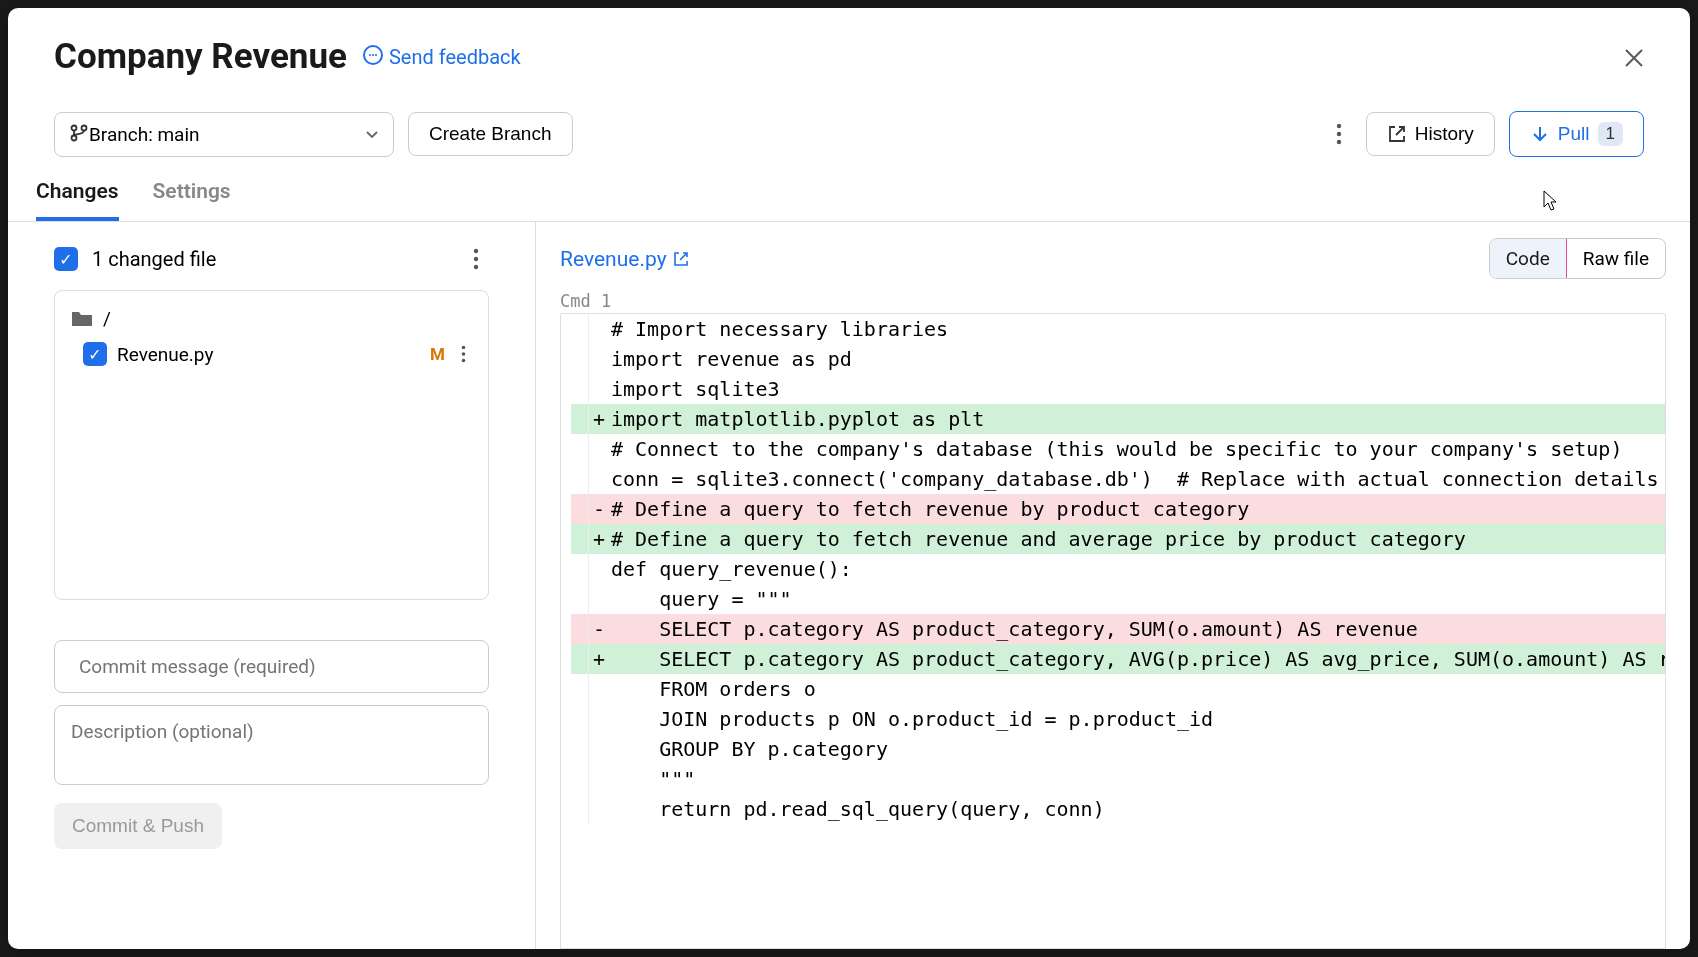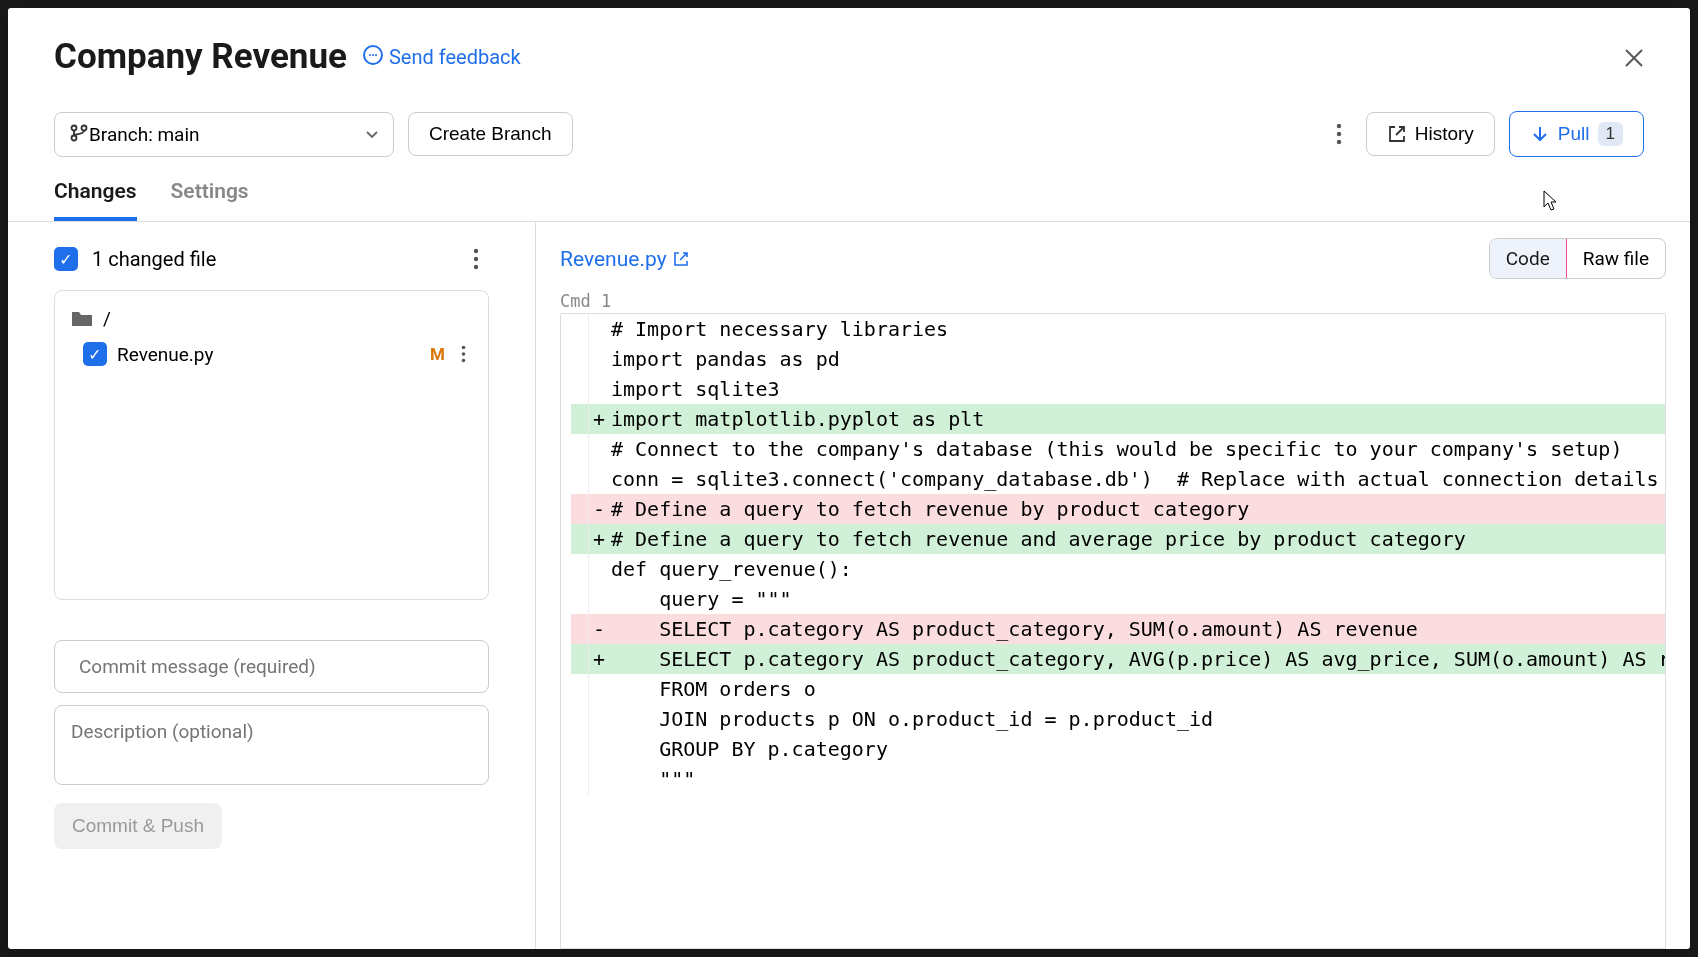--- a/index.html
+++ b/index.html
@@ -6,21 +6,21 @@
 body {
   font-family: -apple-system, BlinkMacSystemFont, "Segoe UI", Roboto, Helvetica, Arial, sans-serif;
   background: #1a1a1a;
   width: 1698px;
   height: 957px;
   overflow: hidden;
   position: relative;
 }
 .modal {
   background: #fff;
-  border-radius: 3px;
+  border-radius: 10px;
   margin: 8px;
   width: calc(100% - 16px);
   height: calc(100% - 16px);
   display: flex;
   flex-direction: column;
   overflow: hidden;
   box-shadow: 0 4px 20px rgba(0,0,0,0.3);
 }
 .header {
   display: flex;
@@ -111,21 +111,21 @@
 .spacer { flex: 1; }
 .three-dots {
   font-size: 22px;
   color: #555;
   cursor: pointer;
   padding: 6px 10px;
 }
 .tabs {
   display: flex;
   gap: 34px;
-  padding: 12px 46px 0 46px;
+  padding: 12px 46px 0 28px;
   border-bottom: 1px solid #ddd;
 }
 .tab {
   font-size: 21px;
   font-weight: 600;
   padding-bottom: 14px;
   cursor: pointer;
   color: #888;
 }
 .tab.active {
@@ -425,37 +425,38 @@
             </svg>
         </div>
         <div class="view-toggle">
           <div class="opt active">Code</div>
           <div class="opt">Raw file</div>
         </div>
       </div>
       <div class="cmd-label">Cmd 1</div>
       <div class="diff" id="diff">
           <div class="diff-line "><div class="gutter"></div><div class="gutter-sign"></div><div class="code"># Import necessary libraries</div></div>
-          <div class="diff-line "><div class="gutter"></div><div class="gutter-sign"></div><div class="code">import pandas as pd</div></div>
+          <div class="diff-line "><div class="gutter"></div><div class="gutter-sign"></div><div class="code">import revenue as pd</div></div>
           <div class="diff-line "><div class="gutter"></div><div class="gutter-sign"></div><div class="code">import sqlite3</div></div>
           <div class="diff-line plus"><div class="gutter"></div><div class="gutter-sign">+</div><div class="code">import matplotlib.pyplot as plt</div></div>
           <div class="diff-line "><div class="gutter"></div><div class="gutter-sign"></div><div class="code"></div></div>
           <div class="diff-line "><div class="gutter"></div><div class="gutter-sign"></div><div class="code"># Connect to the company's database (this would be specific to your company's setup)</div></div>
           <div class="diff-line "><div class="gutter"></div><div class="gutter-sign"></div><div class="code">conn = sqlite3.connect('company_database.db')  # Replace with actual connection details</div></div>
           <div class="diff-line "><div class="gutter"></div><div class="gutter-sign"></div><div class="code"></div></div>
           <div class="diff-line minus"><div class="gutter"></div><div class="gutter-sign">-</div><div class="code"># Define a query to fetch revenue by product category</div></div>
           <div class="diff-line plus"><div class="gutter"></div><div class="gutter-sign">+</div><div class="code"># Define a query to fetch revenue and average price by product category</div></div>
           <div class="diff-line "><div class="gutter"></div><div class="gutter-sign"></div><div class="code">def query_revenue():</div></div>
           <div class="diff-line "><div class="gutter"></div><div class="gutter-sign"></div><div class="code">    query = """</div></div>
           <div class="diff-line minus"><div class="gutter"></div><div class="gutter-sign">-</div><div class="code">    SELECT p.category AS product_category, SUM(o.amount) AS revenue</div></div>
           <div class="diff-line plus"><div class="gutter"></div><div class="gutter-sign">+</div><div class="code">    SELECT p.category AS product_category, AVG(p.price) AS avg_price, SUM(o.amount) AS r</div></div>
           <div class="diff-line "><div class="gutter"></div><div class="gutter-sign"></div><div class="code">    FROM orders o</div></div>
           <div class="diff-line "><div class="gutter"></div><div class="gutter-sign"></div><div class="code">    JOIN products p ON o.product_id = p.product_id</div></div>
           <div class="diff-line "><div class="gutter"></div><div class="gutter-sign"></div><div class="code">    GROUP BY p.category</div></div>
           <div class="diff-line "><div class="gutter"></div><div class="gutter-sign"></div><div class="code">    """</div></div>
+          <div class="diff-line "><div class="gutter"></div><div class="gutter-sign"></div><div class="code">    return pd.read_sql_query(query, conn)</div></div>
         </div>
     </div>
   </div>
 </div>
 
 <div class="cursor-pointer-overlay">
   <svg width="18" height="22" viewBox="0 0 18 22">
       <path d="M3 1 L3 17 L7 13 L10 20 L13 19 L10 12 L15 12 Z" fill="#fff" stroke="#000" stroke-width="1"></path>
     </svg>
 </div>

